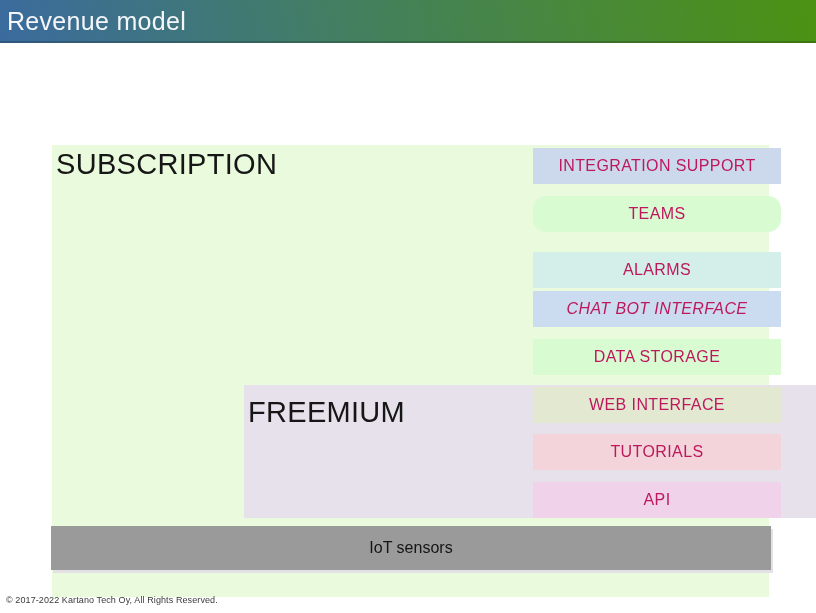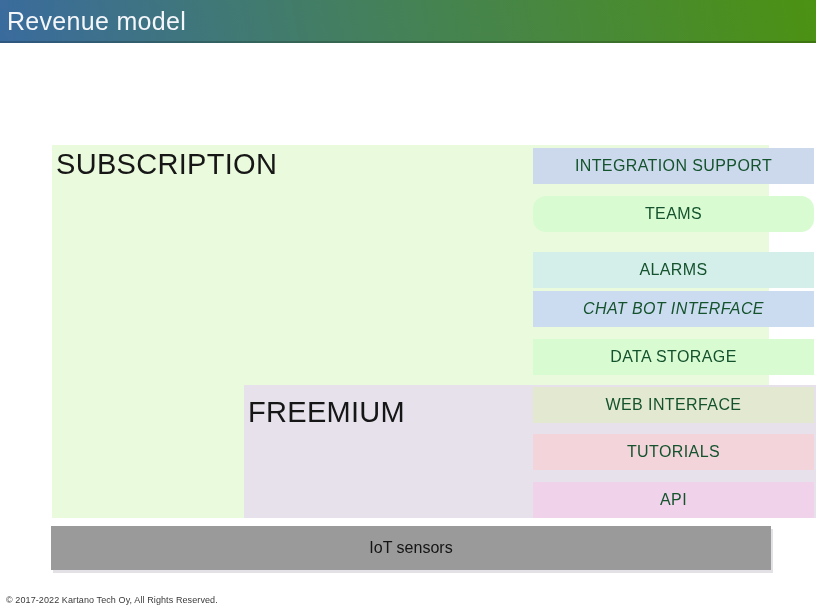--- a/index.html
+++ b/index.html
@@ -35,40 +35,40 @@
   .tier {
     position: absolute;
     color: #161616;
   }
   .tier .tier-label {
     font-size: 29px;
     letter-spacing: 0.3px;
   }
   .tier-subscription {
     left: 52px; top: 145px;
-    width: 717px; height: 373px;
+    width: 717px; height: 452px;
     padding: 3px 0 0 4px;
   }
   .tier-freemium {
     left: 244px; top: 385px;
     width: 596px; height: 133px;
     padding: 11px 0 0 4px;
   }
 
   
   .feature {
     position: absolute;
     left: 533px;
-    width: 281px;
+    width: 248px;
     height: 36px;
     display: flex;
     align-items: center;
     justify-content: center;
     font-size: 16px;
-    color: #14532d;
+    color: #be185d;
     letter-spacing: 0.4px;
     white-space: nowrap;
   }
   .f1 { top: 148px; }
   .f2 { top: 196px; }
   .f3 { top: 252px; }
   .f4 { top: 291px; }
   .f5 { top: 339px; }
   .f6 { top: 387px; }
   .f7 { top: 434px; }

